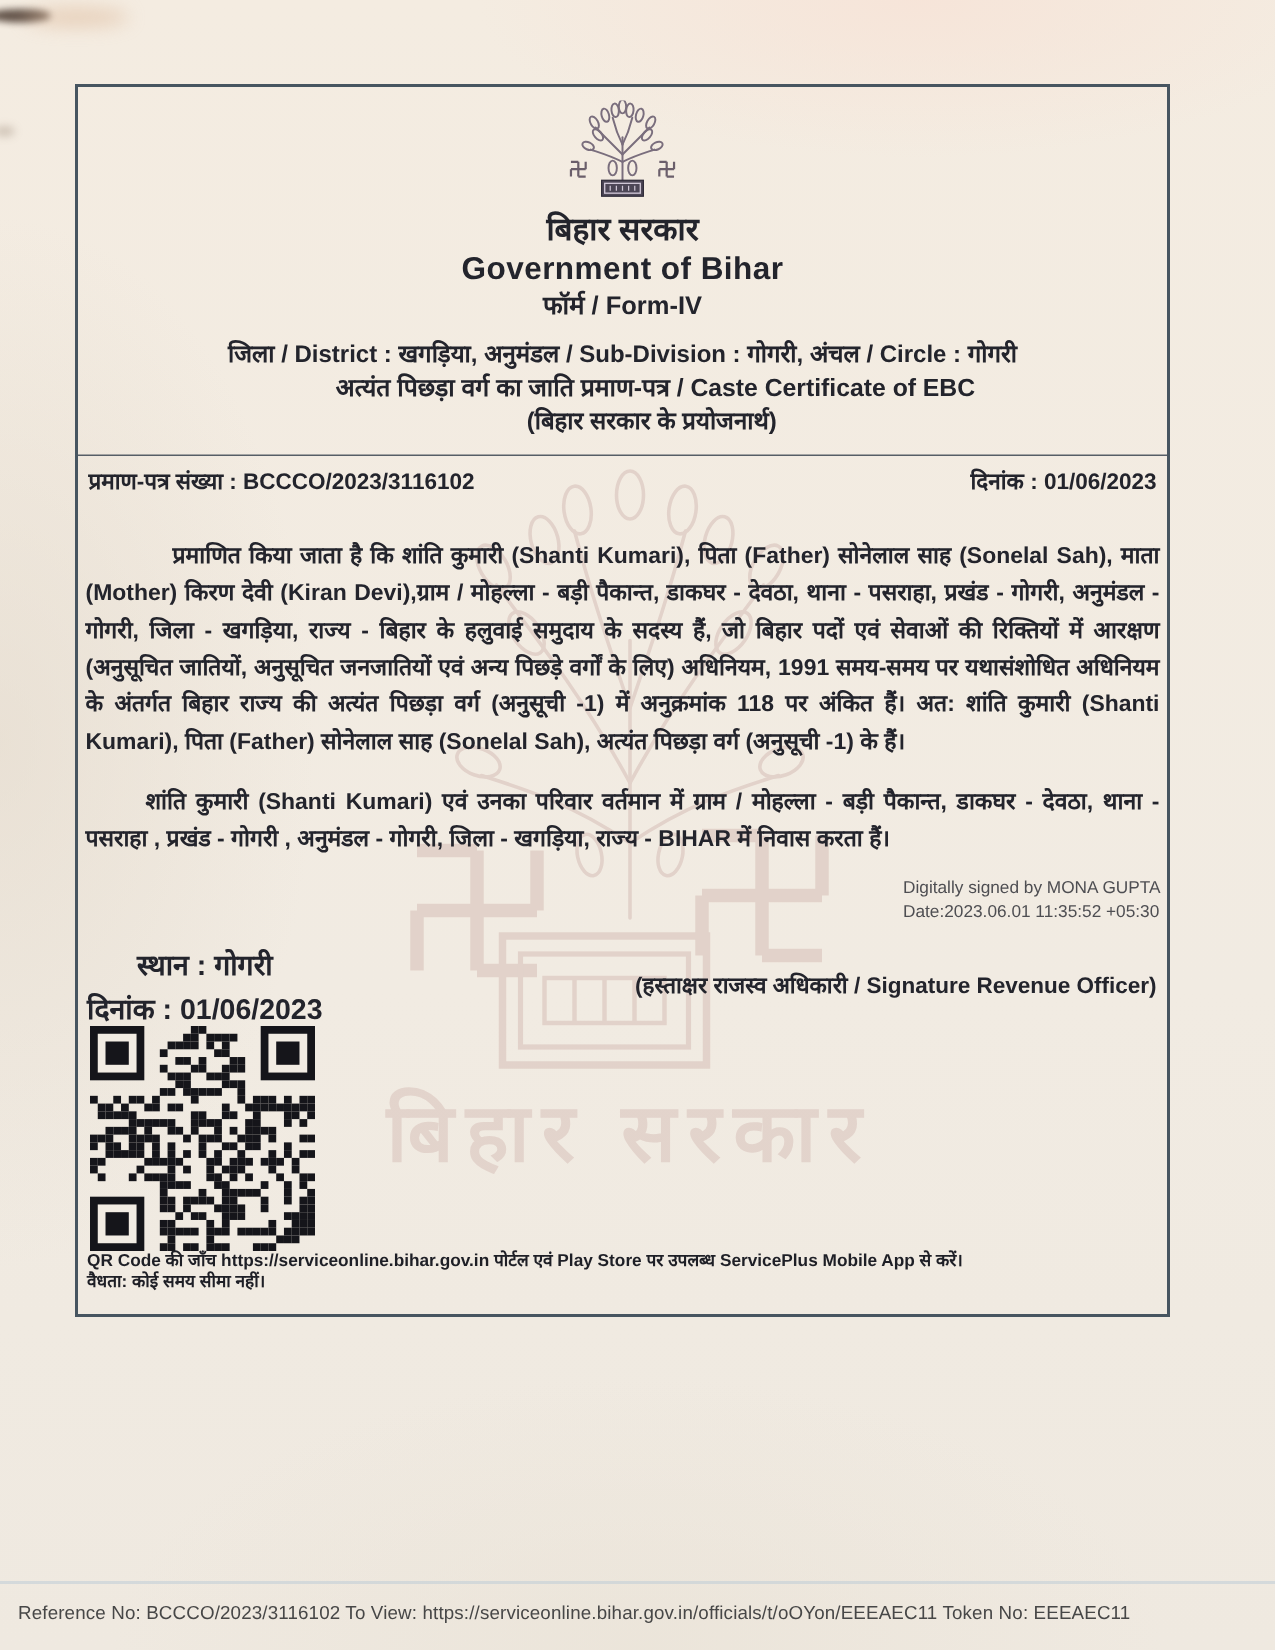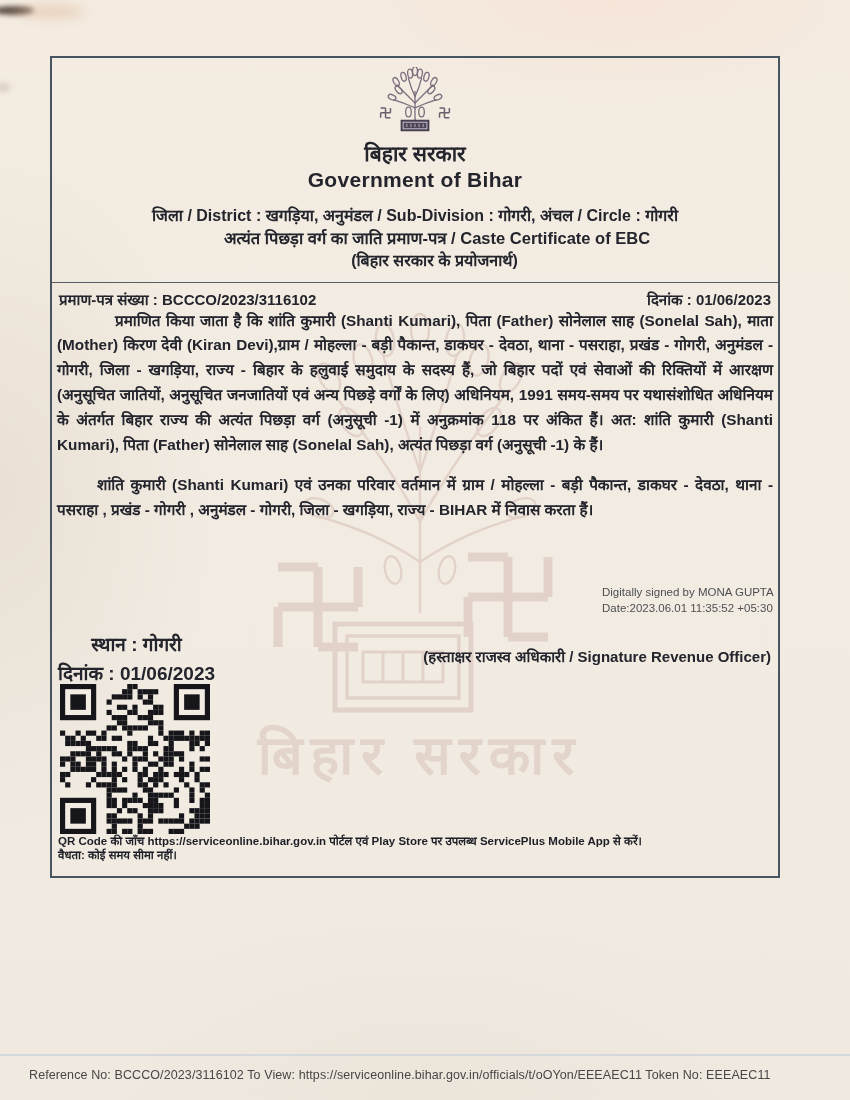--- a/index.html
+++ b/index.html
@@ -26,28 +26,28 @@
   .emblem{display:block;margin:9px auto 2px;}
   .t-hi{font-size:21px;font-weight:700;line-height:1.25;}
   .t-en{font-size:21px;font-weight:700;line-height:1.22;letter-spacing:.3px;}
   .t-form{font-size:17px;font-weight:700;line-height:1.25;}
   .t-district{font-size:16px;font-weight:700;margin-top:11px;line-height:1.45;}
   .t-caste{font-size:16.5px;font-weight:700;line-height:1.4;padding-left:44px;}
   .t-purpose{font-size:16px;font-weight:700;line-height:1.4;padding-left:39px;}
   .rule{border:none;border-top:1.6px solid #565e66;margin:9px 0 0;}
   .cert-row{display:flex;justify-content:space-between;padding:6px 7px 0;font-size:15px;font-weight:700;}
   .para{margin:0 5px;font-size:15.3px;font-weight:700;text-align:justify;line-height:1.63;}
-  .para-1{text-indent:58px;}
+  .para-1{margin-top:29px;text-indent:58px;}
   .para-2{margin-top:15px;text-indent:40px;}
   .digsig{position:absolute;left:550px;top:527px;font-size:11.5px;color:#4e4e52;line-height:1.35;}
   .place-block{position:absolute;left:6px;top:572px;font-size:19px;font-weight:700;line-height:1.55;text-align:center;}
   .sig-label{position:absolute;right:7px;top:588px;font-size:15px;font-weight:700;}
   .qr{position:absolute;left:8px;top:626px;width:150px;height:150px;}
   .notes{position:absolute;left:6px;top:776px;font-size:11.5px;font-weight:700;line-height:1.22;color:#1e1f26;}
-  .ref-line{position:absolute;left:29px;top:1068px;font-size:12.5px;color:#474747;letter-spacing:.1px;text-align:center;}
+  .ref-line{position:absolute;left:12px;top:1068px;font-size:12.5px;color:#474747;letter-spacing:.1px;text-align:center;}
 </style>
 </head>
 <body>
 
 <div class="page">
 
   <div class="smudge-a"></div>
   <div class="smudge-b"></div>
   <div class="smudge-c"></div>
   <div class="scan-edge"></div>
@@ -117,20 +117,21 @@
         <path d="M14 50 V62 M8 56 H20 M14 50 H8 M14 62 H20 M8 56 V62 M20 56 V50" stroke="#6b5f6b" stroke-width="1.8" fill="none"></path>
         <path d="M86 50 V62 M80 56 H92 M86 50 H80 M86 62 H92 M80 56 V62 M92 56 V50" stroke="#6b5f6b" stroke-width="1.8" fill="none"></path>
         <g>
           <rect x="33" y="65" width="34" height="13" fill="#4c4656" stroke="#2e2a38" stroke-width="1"></rect>
           <rect x="35.5" y="67.5" width="29" height="8" fill="none" stroke="#cfc6d6" stroke-width="1.1"></rect>
           <path d="M40 69.5 V73.5 M45 69.5 V73.5 M50 69.5 V73.5 M55 69.5 V73.5 M60 69.5 V73.5" stroke="#cfc6d6" stroke-width="1"></path>
         </g>
       </svg>
       <div class="t-hi">बिहार सरकार</div>
       <div class="t-en">Government of Bihar</div>
+      <div class="t-form">फॉर्म / Form-IV</div>
       <div class="t-district">जिला / District : खगड़िया, अनुमंडल / Sub-Division : गोगरी, अंचल / Circle : गोगरी</div>
       <div class="t-caste">अत्यंत पिछड़ा वर्ग का जाति प्रमाण-पत्र / Caste Certificate of EBC</div>
       <div class="t-purpose">(बिहार सरकार के प्रयोजनार्थ)</div>
     </div>
 
     <hr class="rule">
 
     <div class="cert-row">
       <span>प्रमाण-पत्र संख्या : BCCCO/2023/3116102</span>
       <span>दिनांक : 01/06/2023</span>

